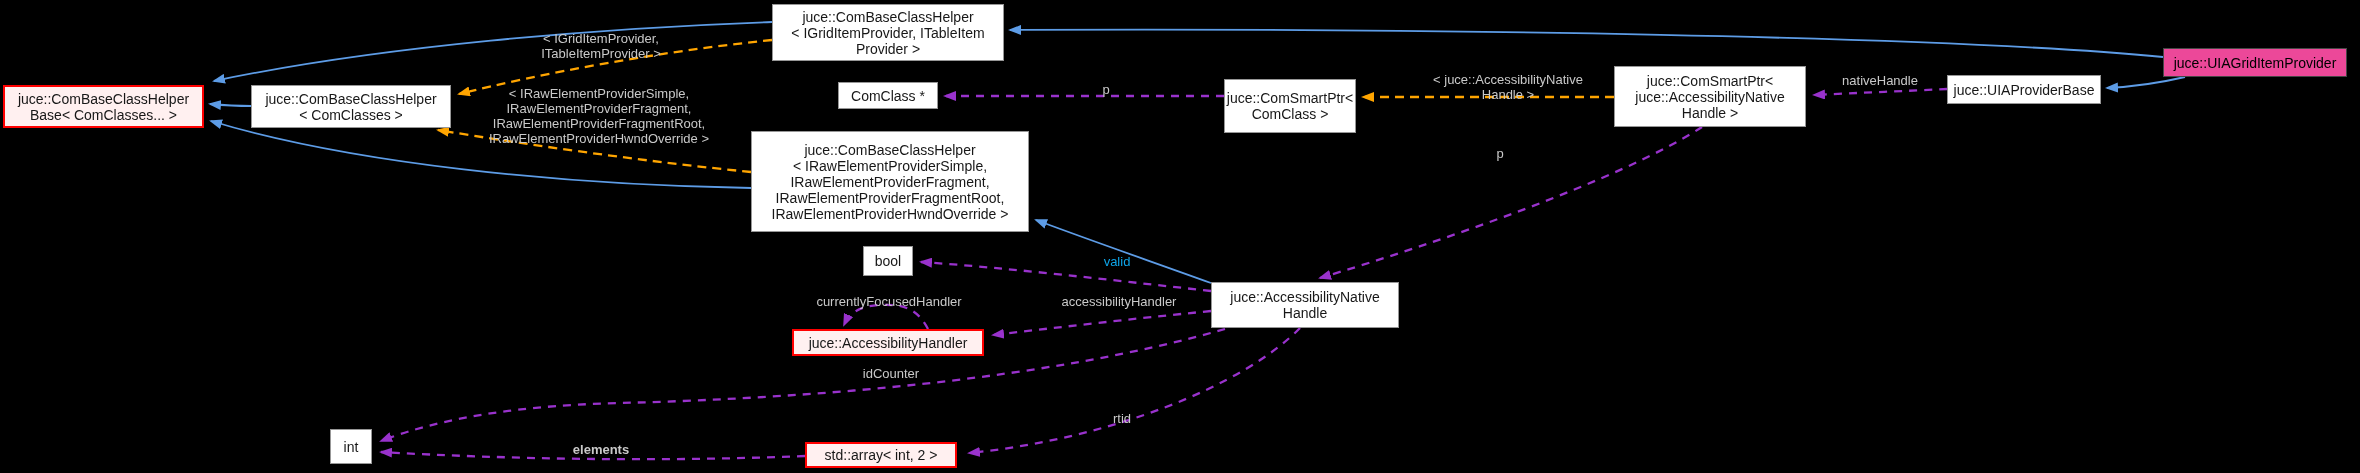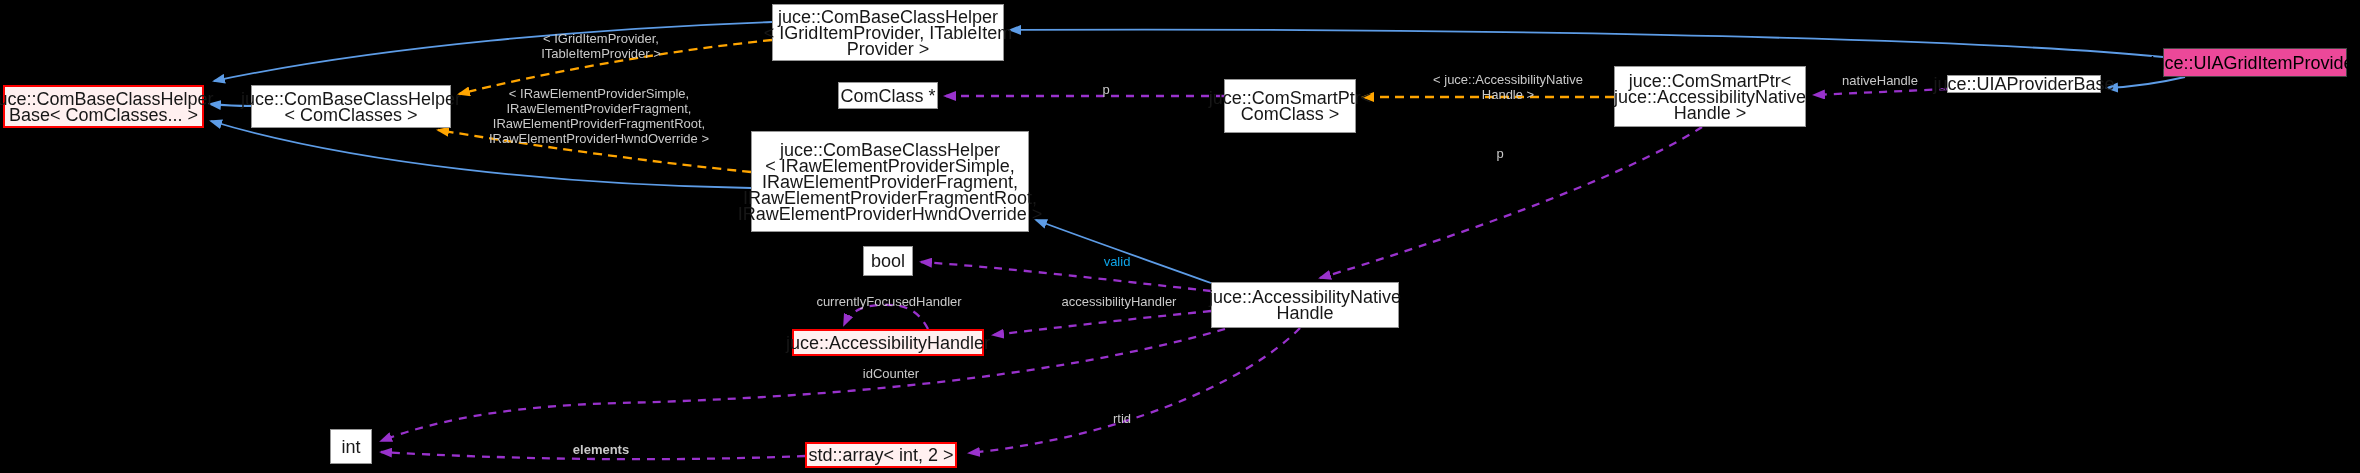--- a/index.html
+++ b/index.html
@@ -13,21 +13,21 @@
   }
   #edges-svg { position: absolute; left: 0; top: 0; }
   .node {
     position: absolute;
     box-sizing: border-box;
     display: flex;
     flex-direction: column;
     justify-content: center;
     align-items: center;
     text-align: center;
-    font-size: 18px;
+    font-size: 14px;
     line-height: 16px;
     white-space: nowrap;
   }
   .node.normal { background: #ffffff; border: 1px solid #979797; color: #171717; }
   .node.red    { background: #fff0f0; border: 2px solid #ff0000; color: #171717; }
   .node.main   { background: #ec4899; border: 1px solid #464646; color: #000000; }
   .elabel {
     position: absolute;
     transform: translateX(-50%);
     color: #c9c9c9;
@@ -113,21 +113,21 @@
     </div>
     <div class="node normal" style="left: 1614px; top: 66px; width: 192px; height: 61px;">
       <div>juce::ComSmartPtr&lt;</div>
       <div>juce::AccessibilityNative</div>
       <div>Handle &gt;</div>
     </div>
     <div class="node normal" style="left: 1211px; top: 282px; width: 188px; height: 46px;">
       <div>juce::AccessibilityNative</div>
       <div>Handle</div>
     </div>
-    <div class="node normal" style="left: 1947px; top: 75px; width: 154px; height: 18px;">
+    <div class="node normal" style="left: 1947px; top: 75px; width: 154px; height: 29px;">
       <div>juce::UIAProviderBase</div>
     </div>
     <div class="node main" style="left: 2163px; top: 48px; width: 184px; height: 29px;">
       <div>juce::UIAGridItemProvider</div>
     </div>
     <div class="elabel" style="left: 601px; top: 31px; color: rgb(201, 201, 201);">
       <div>&lt; IGridItemProvider,</div>
       <div>ITableItemProvider &gt;</div>
     </div>
     <div class="elabel" style="left: 599px; top: 86px; color: rgb(201, 201, 201);">

